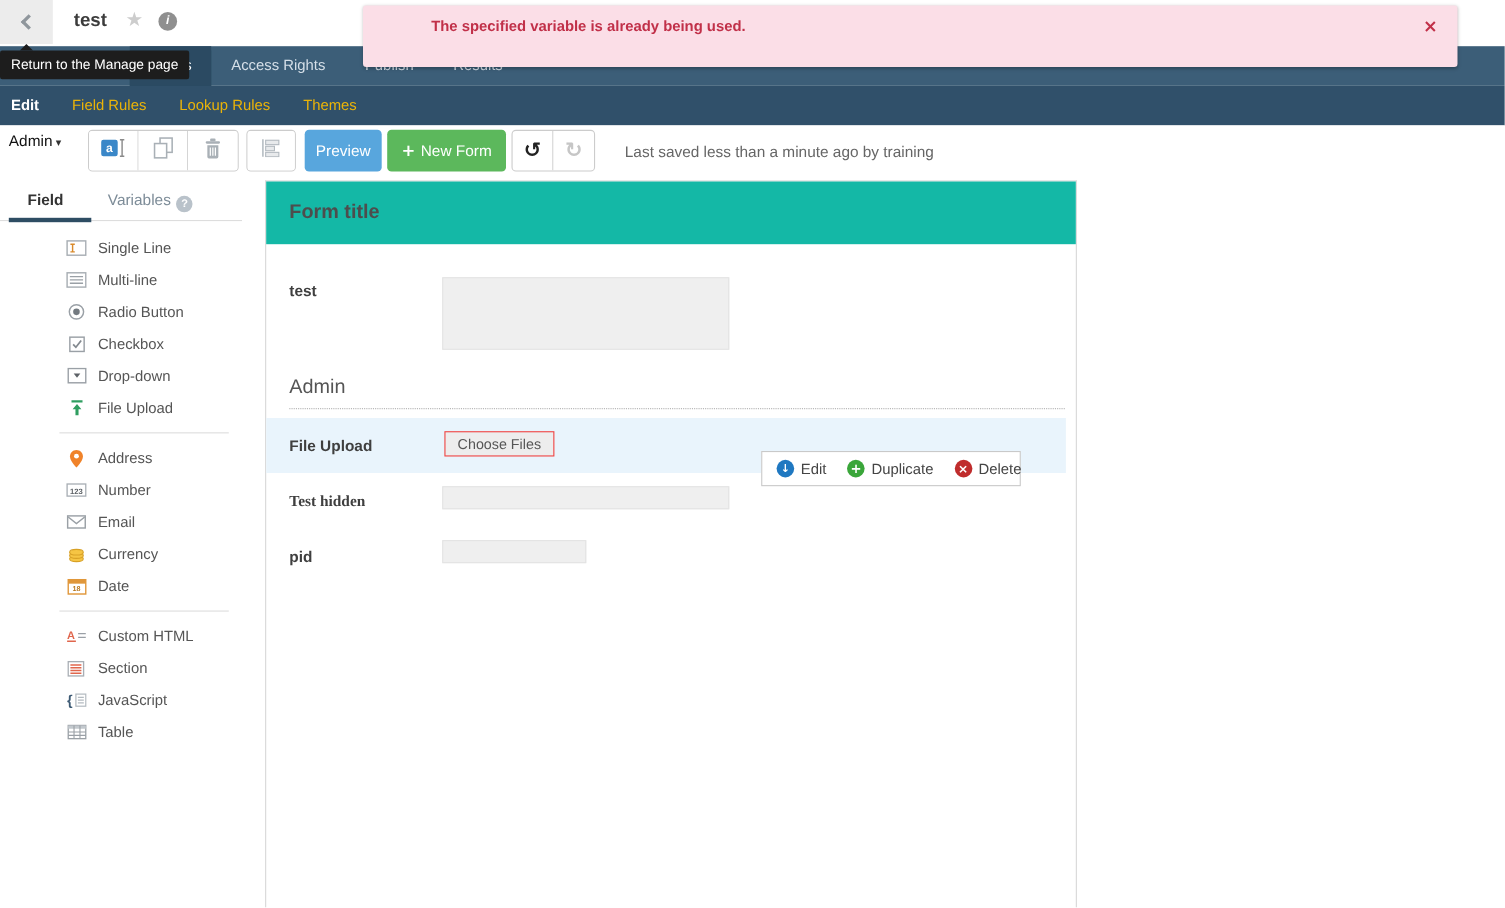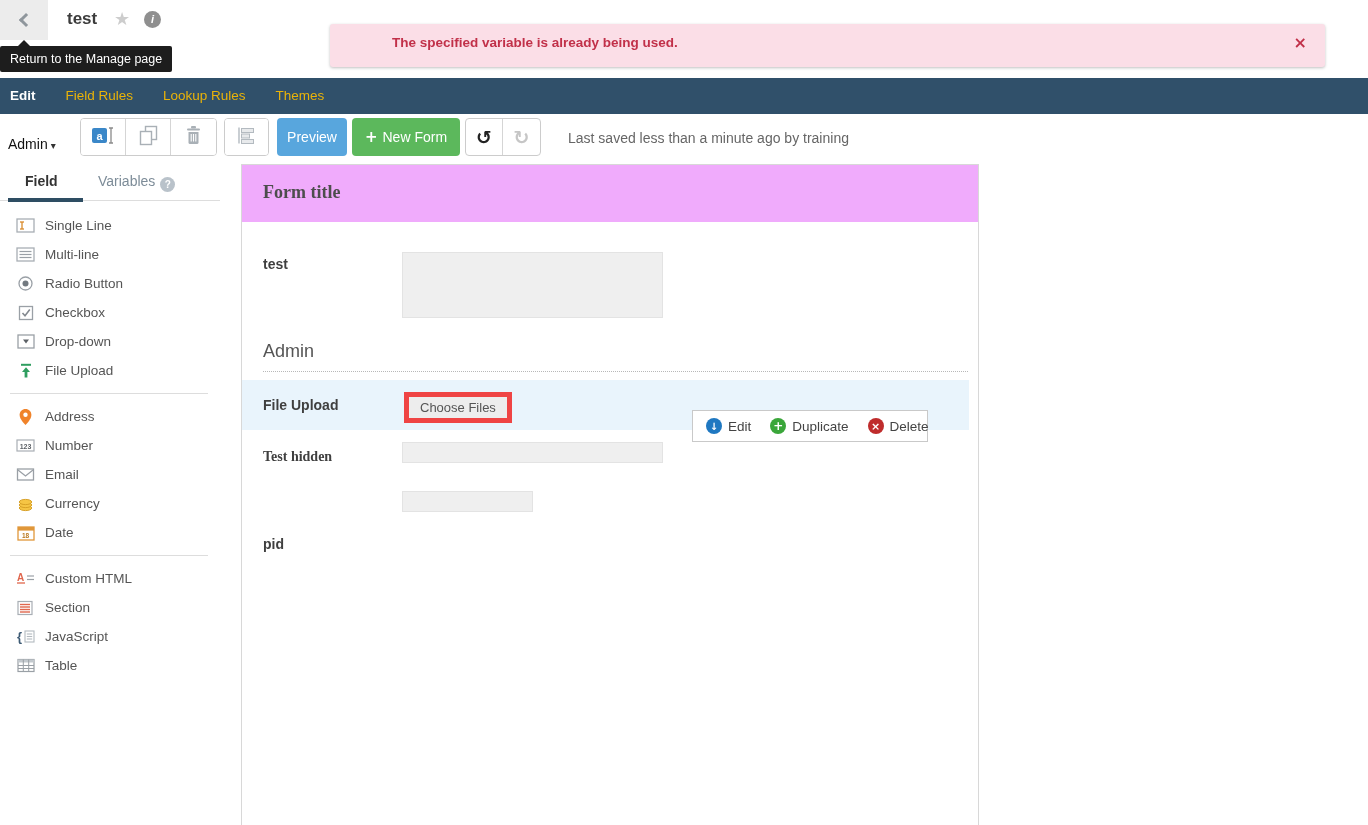--- a/index.html
+++ b/index.html
@@ -14,41 +14,41 @@
     display:flex; align-items:center; justify-content:center; cursor:pointer; }
   .chevron-left { width:10px; height:10px; border-left:3px solid #8f969c; border-bottom:3px solid #8f969c;
     transform:rotate(45deg); margin-left:4px; }
   .title-text { position:absolute; left:67px; top:9px; font-size:17px; font-weight:bold; color:#3c3c3c; }
   .star-icon { position:absolute; left:114px; top:8px; font-size:18px; color:#cdcdcd; cursor:pointer; }
   .info-icon { position:absolute; left:144px; top:11px; width:17px; height:17px; border-radius:50%;
     background:#8f8f8f; color:#fff; font-size:11px; font-weight:bold; font-style:italic;
     text-align:center; line-height:17px; cursor:pointer; }
 
   
-  .banner { position:absolute; left:330px; top:5px; width:995px; height:43px; background:#fbdee7;
-    border-radius:3px; z-index:30; box-shadow:0 1px 3px rgba(0,0,0,.25);margin-top:19px; }
+  .banner { position:absolute; left:330px; top:5px; width:995px; height:56px; background:#fbdee7;
+    border-radius:3px; z-index:30; box-shadow:0 1px 3px rgba(0,0,0,.25); }
   .banner-msg { position:absolute; left:62px; top:0; line-height:38px; font-size:13.5px; font-weight:bold; color:#c13049; }
   .banner-close { position:absolute; right:18px; top:0; line-height:38px; font-size:16px; font-weight:bold;
     color:#c13049; cursor:pointer; }
 
   
   .nav1 { position:absolute; top:42px; left:0; width:100%; height:36px; background:#3c5e78;
     display:flex; padding-left:118px; }
   .nav1-tab { line-height:36px; padding:0 18px; font-size:13.5px; color:#d5dfe8; cursor:pointer; }
   .nav1-tab.active { background:#2b4a62; color:#fff; box-shadow:0 4px 0 0 #2b4a62; }
 
   
   .nav2 { position:absolute; top:78px; left:0; width:100%; height:36px; background:#30506a;
     display:flex; padding-left:0; }
   .nav2-tab { line-height:36px; padding:0 15px; font-size:13.5px; color:#eab308; cursor:pointer; }
   .nav2-tab.active { color:#fff; font-weight:bold; padding-left:10px; }
 
   
   .toolbar { position:absolute; top:114px; left:0; width:100%; height:48px; background:#fff; }
-  .admin-menu { position:absolute; left:8px; top:0; line-height:60px; font-size:14px; color:#111; cursor:pointer; }
+  .admin-menu { position:absolute; left:8px; top:0; line-height:28px; font-size:14px; color:#111; cursor:pointer; }
   .admin-menu .caret { font-size:10px; color:#333; margin-left:3px; }
   .btn-group { position:absolute; top:4px; height:38px; display:flex; border:1px solid #ccc;
     border-radius:4px; background:#fff; overflow:hidden; }
   .icon-btn { width:45px; height:100%; display:flex; align-items:center; justify-content:center;
     border-right:1px solid #d5d5d5; cursor:pointer; background:#fff; }
   .icon-btn:last-child { border-right:none; }
   .grp-edit { left:80px; }
   .grp-align { left:224px; width:45px; }
   .grp-undo { left:465px; }
   .btn-preview { position:absolute; left:277px; top:4px; width:70px; height:38px; background:#58a6dd;
@@ -70,53 +70,53 @@
     border-left:6px solid transparent; border-right:6px solid transparent; border-bottom:6px solid #1d1d1d; }
 
   
   .sidebar { position:absolute; left:0; top:162px; width:220px; background:#fff; }
   .sb-tabs { position:relative; height:39px; border-bottom:1px solid #ddd; }
   .sb-tab-fields { position:absolute; left:25px; top:11px; font-size:14px; font-weight:bold; color:#333; cursor:pointer; }
   .sb-tab-vars { position:absolute; left:98px; top:11px; font-size:14px; color:#7d8c98; cursor:pointer; }
   .sb-help { display:inline-block; width:15px; height:15px; border-radius:50%; background:#b9c2ca; color:#fff;
     font-size:10px; font-weight:bold; text-align:center; line-height:15px; margin-left:5px; vertical-align:-2px; }
   .sb-active-bar { position:absolute; left:8px; bottom:-2px; width:75px; height:4px; background:#2e4d63; }
-  .sb-list { padding-top:10px; }
+  .sb-list { padding-top:10px;margin-left:44px; }
   .sb-item { height:29px; display:flex; align-items:center; padding-left:16px; cursor:pointer; }
   .sb-ico { width:19px; height:17px; margin-right:10px; display:flex; align-items:center; justify-content:center; }
   .sb-label { font-size:13.5px; color:#555; }
   .sb-divider { border-top:1px solid #ddd; margin:8px 12px 8px 10px; }
 
   
   .canvas { position:absolute; left:241px; top:164px; width:738px; height:661px; background:#fff;
     border:1px solid #d8d8d8; border-bottom:none; }
-  .canvas-header { position:absolute; left:0; top:0; width:100%; height:57px; background:#f0abfc;font-family:Liberation Serif, serif; }
+  .canvas-header { position:absolute; left:0; top:0; width:100%; height:57px; background:#14b8a6; }
   .canvas-title { position:absolute; left:21px; top:17px; font-size:18px; font-weight:bold; color:#4d4d4d; }
   .fld-label { position:absolute; left:21px; font-size:14px; font-weight:bold; color:#3f3f3f; }
   .lbl-test { top:91px; }
   .box-test { position:absolute; left:160px; top:87px; width:261px; height:66px; background:#efefef;
     border:1px solid #e3e3e3; cursor:text; }
   .section-title { position:absolute; left:21px; top:176px; font-size:18px; color:#555; }
   .section-divider { position:absolute; left:21px; right:10px; top:206px; border-bottom:1px dotted #b8b8b8; }
   .file-row { position:absolute; left:0; top:215px; width:727px; height:50px; background:#e9f4fc; }
   .file-label { position:absolute; left:21px; top:17px; font-size:14px; font-weight:bold; color:#3f3f3f; }
   .choose-files { position:absolute; left:162px; top:12px; padding:3px 11px; background:#ededed;
-    border:5px solid #ef4444; font-size:13px; color:#555; cursor:pointer; }
+    border:1px solid #ef4444; font-size:13px; color:#555; cursor:pointer; }
   .action-bar { position:absolute; left:450px; top:245px; width:236px; height:32px; background:#fff;
     border:1px solid #c9c9c9; display:flex; align-items:center; padding:0 13px; gap:19px; z-index:5; }
   .action-item { display:flex; align-items:center; gap:6px; font-size:13.5px; color:#444; cursor:pointer; }
   .circle { width:16px; height:16px; border-radius:50%; color:#fff; display:flex; align-items:center;
     justify-content:center; font-weight:bold; }
   .c-edit { background:#1f78c1; font-size:10px; }
   .c-dup  { background:#3aa63a; font-size:12px; }
   .c-del  { background:#bf2c2c; font-size:11px; }
   .lbl-hidden { top:284px;font-family:Liberation Serif, serif; }
   .inp-hidden { position:absolute; left:160px; top:277px; width:261px; height:21px; background:#efefef;
     border:1px solid #e3e3e3; cursor:text; }
-  .lbl-pid { top:333px;margin-top:38px; }
+  .lbl-pid { top:333px; }
   .inp-pid { position:absolute; left:160px; top:326px; width:131px; height:21px; background:#efefef;
     border:1px solid #e3e3e3; cursor:text; }
 </style>
 </head>
 <body>
 
 <div class="stage">
 
   <div class="titlebar">
     <div class="back-btn">
@@ -125,20 +125,26 @@
     <span class="title-text">test</span>
     <span class="star-icon glyph">★</span>
     <span class="info-icon">i</span>
   </div>
 
   <div class="banner">
     <span class="banner-msg">The specified variable is already being used.</span>
     <span class="banner-close glyph">×</span>
   </div>
 
+  <div class="nav1">
+    <div class="nav1-tab active">Forms</div>
+    <div class="nav1-tab">Access Rights</div>
+    <div class="nav1-tab">Publish</div>
+    <div class="nav1-tab">Results</div>
+  </div>
 
   <div class="nav2">
     <div class="nav2-tab active">Edit</div>
     <div class="nav2-tab">Field Rules</div>
     <div class="nav2-tab">Lookup Rules</div>
     <div class="nav2-tab">Themes</div>
   </div>
 
   <div class="tooltip">
     <span class="tooltip-arrow"></span>

